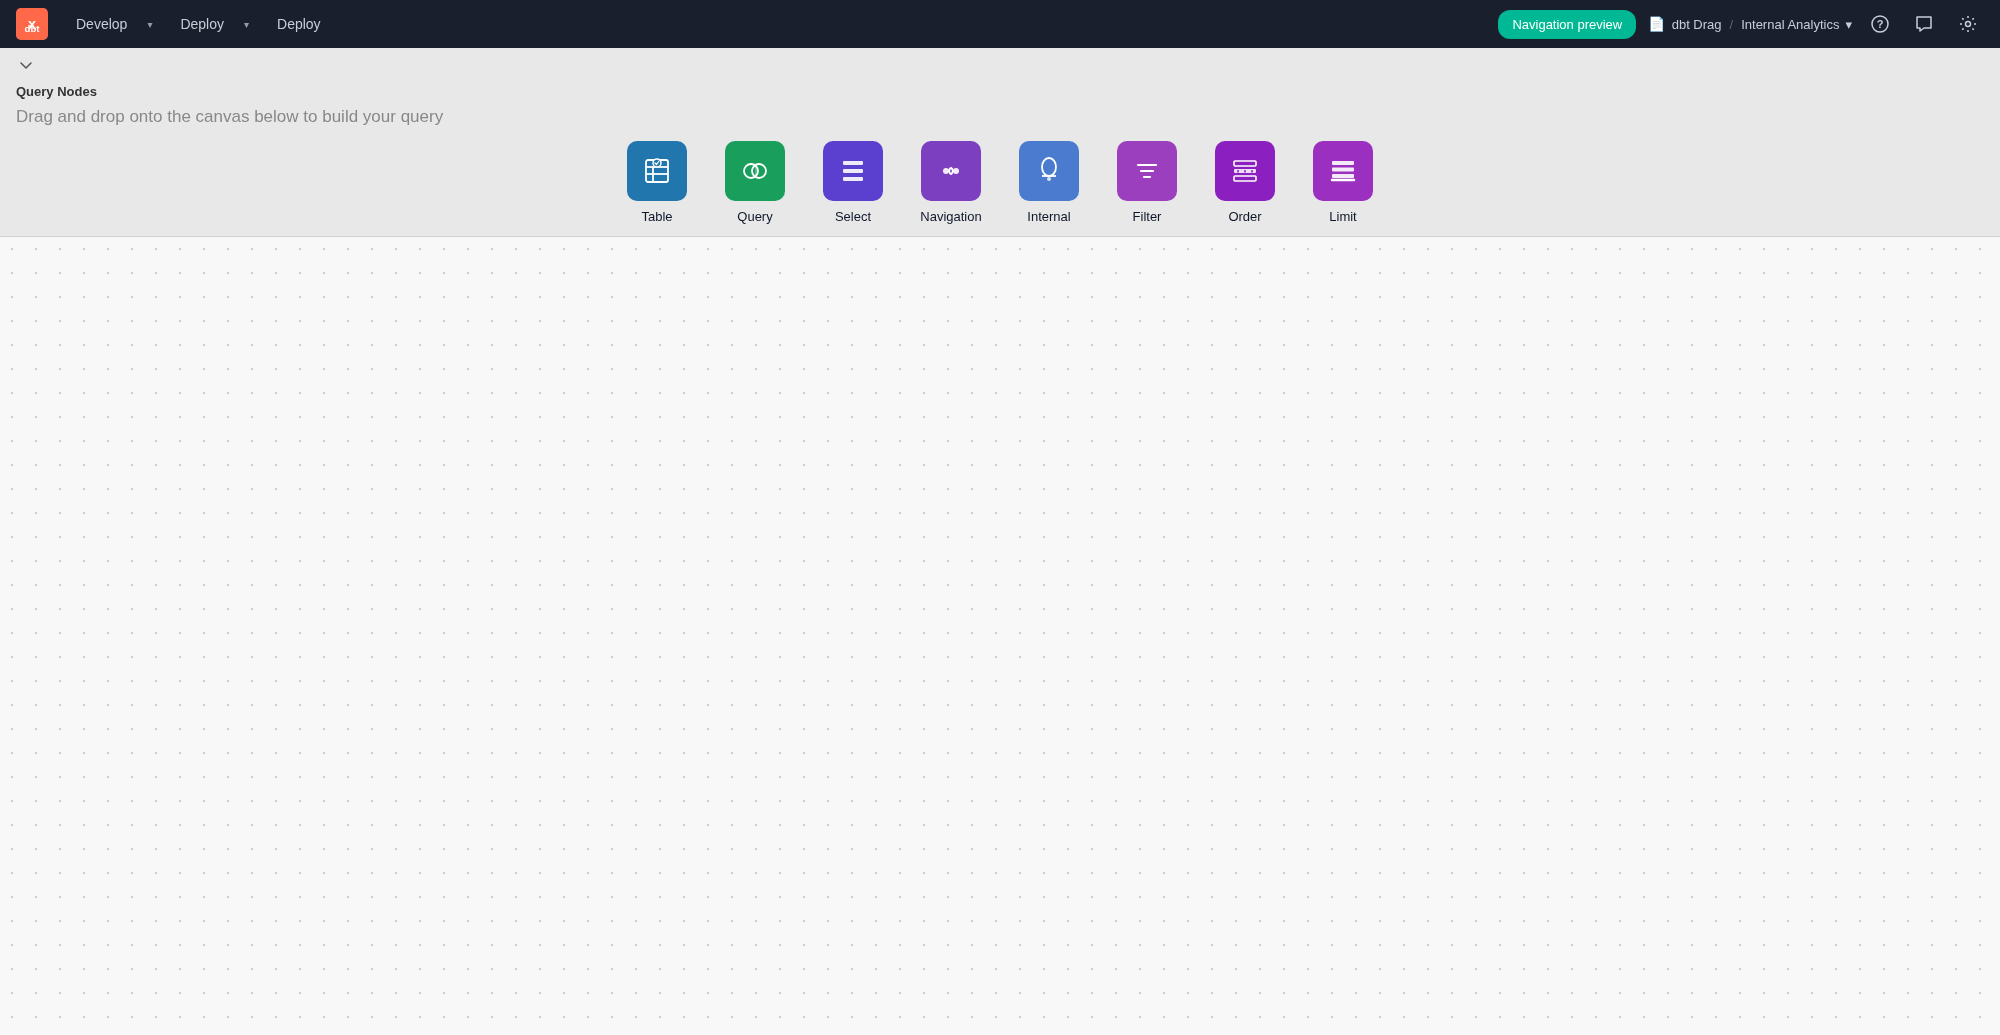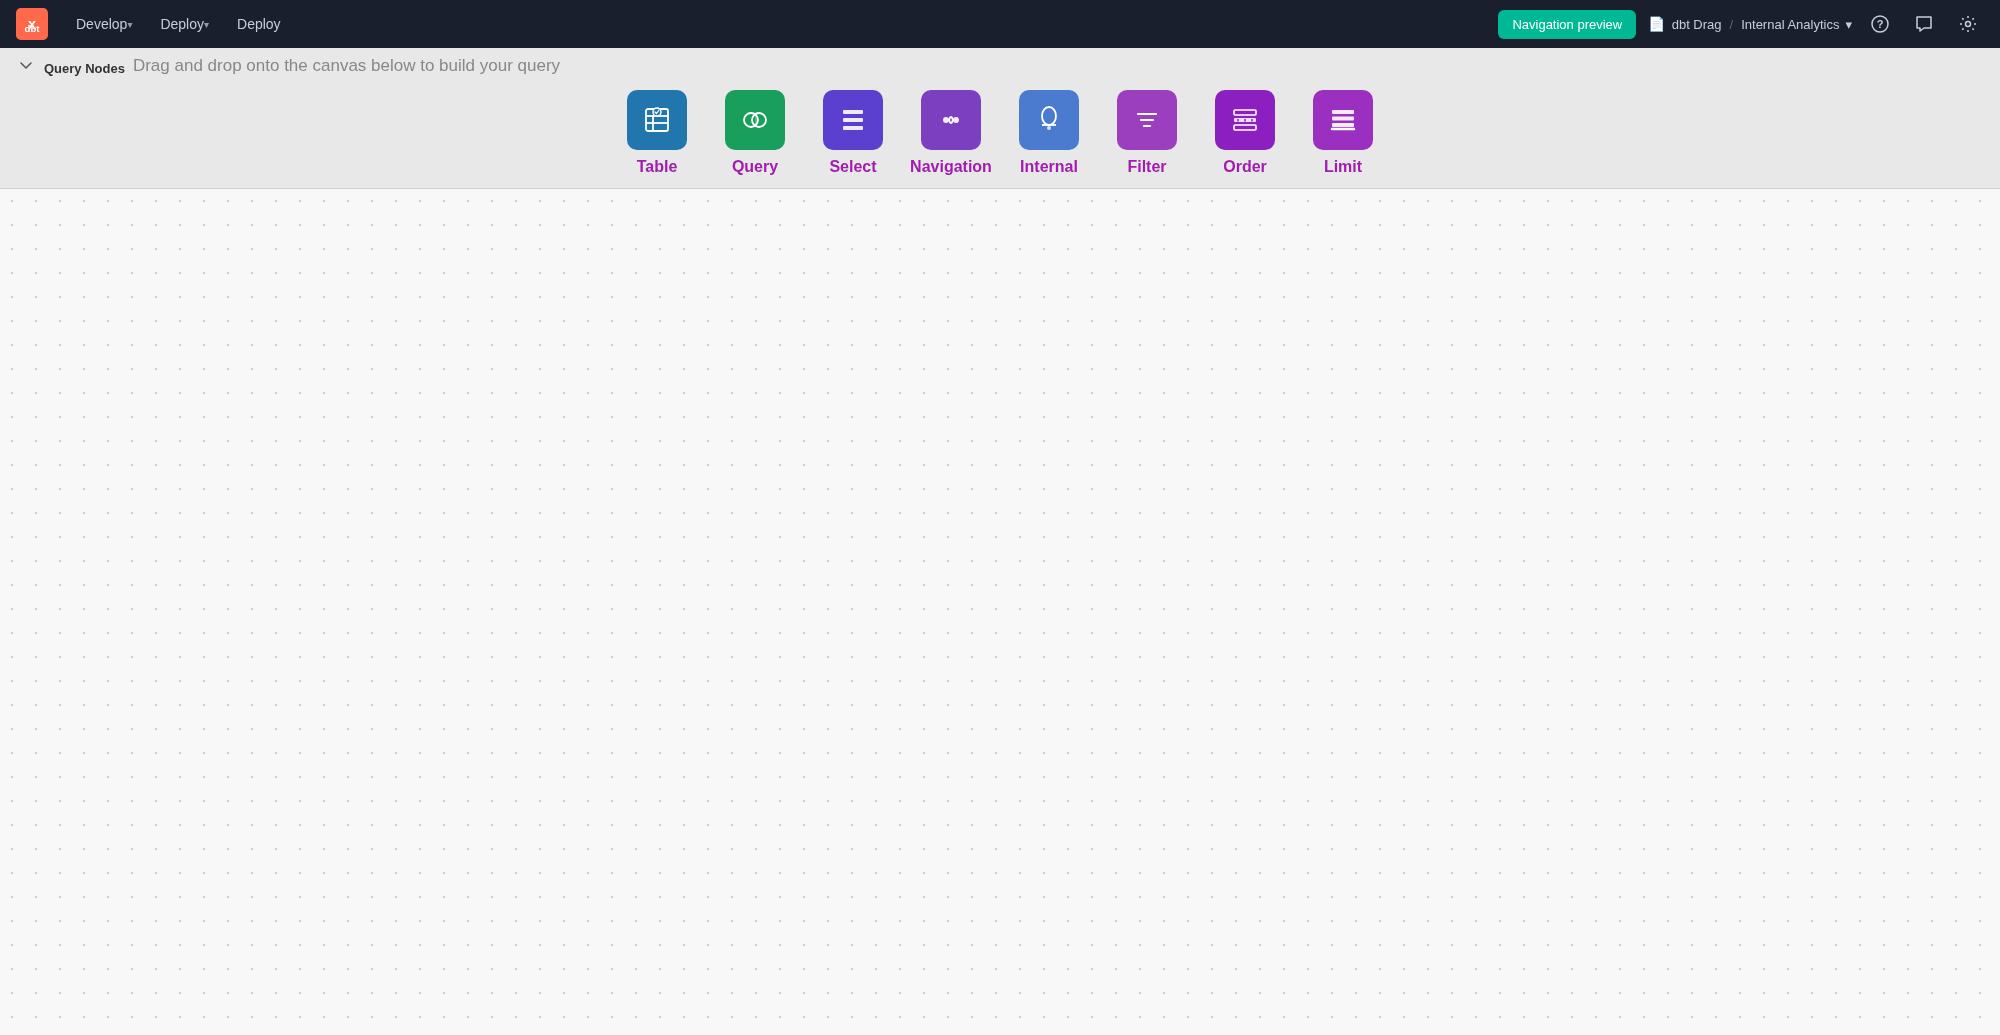--- a/index.html
+++ b/index.html
@@ -31,38 +31,38 @@
       flex: 1;
     }
     .nav-item {
       color: #c8cdd8;
       font-size: 14px;
       padding: 6px 12px;
       border-radius: 4px;
       cursor: pointer;
       display: flex;
       align-items: center;
-      gap: 0;
+      gap: 20px;
       justify-content: space-between;
     }
     .nav-item-chevron {
       font-size: 10px;
       opacity: 0.7;
     }
     .nav-right {
       display: flex;
       align-items: center;
       gap: 12px;
     }
     .nav-preview-btn {
       background: #00b894;
       color: white;
       border: none;
       padding: 7px 14px;
-      border-radius: 6px;
+      border-radius: 12px;
       font-size: 13px;
       font-weight: 500;
       cursor: pointer;
     }
     .nav-workspace {
       display: flex;
       align-items: center;
       gap: 6px;
       color: #c8cdd8;
       font-size: 13px;
@@ -89,23 +89,24 @@
     }
 
     
     .query-nodes-bar {
       background: #e8e8e8;
       border-bottom: 1px solid #d0d0d0;
       padding: 0 16px;
     }
     .query-nodes-header {
       display: flex;
-      align-items: flex-end;
+      align-items: flex-start;
       gap: 8px;
       padding: 8px 0 6px;
+      flex-direction: column;
     }
     .query-nodes-collapse {
       width: 20px;
       height: 20px;
       display: flex;
       align-items: center;
       justify-content: center;
       cursor: pointer;
       color: #555;
     }
@@ -140,23 +141,23 @@
       display: flex;
       align-items: center;
       justify-content: center;
     }
     .node-icon svg {
       width: 28px;
       height: 28px;
       fill: white;
     }
     .node-label {
-      font-size: 16px;
-      color: #a21caf;
-      font-weight: 700;
+      font-size: 13px;
+      color: #0f172a;
+      font-weight: 400;
       text-align: center;
     }
 
     
     .canvas {
       flex: 1;
       background-color: #f8f8f8;
       background-image: radial-gradient(circle, #cccccc 1px, transparent 1px);
       background-size: 24px 24px;
       min-height: calc(100vh - 48px - 130px);

